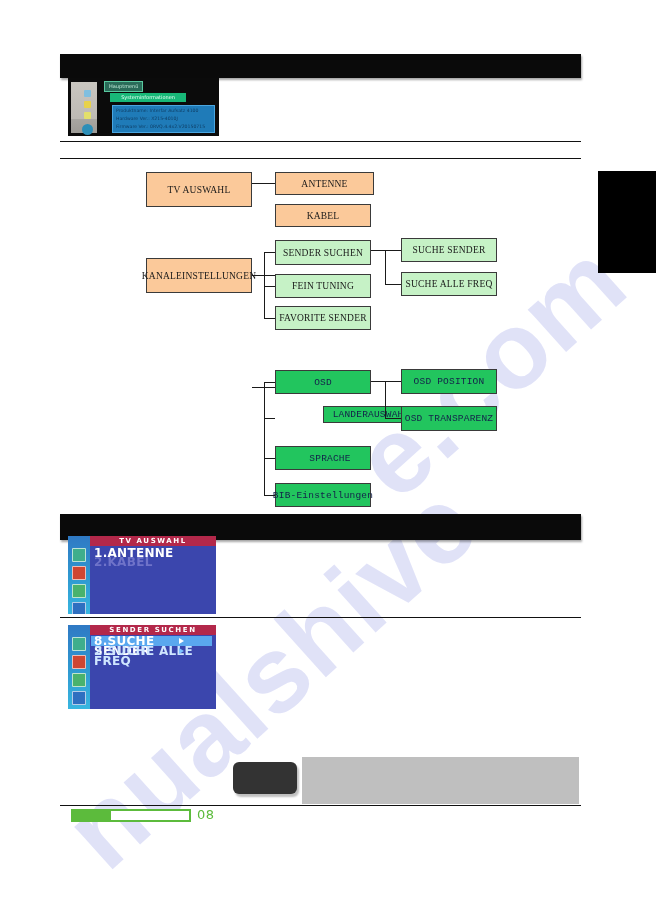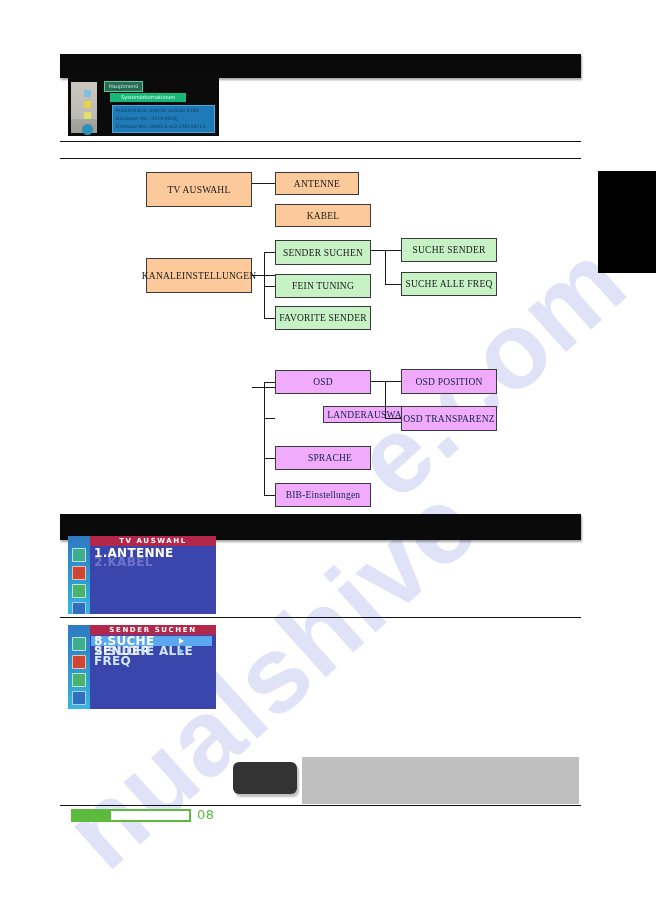--- a/index.html
+++ b/index.html
@@ -146,21 +146,21 @@
     justify-content: center;
     font-family: "Liberation Serif", serif;
     font-size: 9.5px;
     letter-spacing: .2px;
     text-align: center;
     color: #1a1a1a;
     white-space: nowrap;
   }
   .node.orange { background: #fbc99a; }
   .node.green  { background: #c6f2c6; }
-  .node.blue   { background: #f0abfc; color:#14214a; }
+  .node.blue   { background: #22c55e; color:#14214a;font-family:Liberation Mono, monospace; }
 
   .line { position: absolute; background: #1a1a1a; }
   .line.h { height: 1px; }
   .line.v { width: 1px; }
 
   
   .osd {
     position: absolute;
     background: #3b46ad;
     overflow: hidden;
@@ -292,21 +292,21 @@
   </div>
 
   <div class="hr hr-1"></div>
   <div class="hr hr-2"></div>
 
   <div class="edge-tab"></div>
 
   <div id="flow">
 
     <div class="node orange" style="left:146px; top:172px; width:106px; height:35px;">TV AUSWAHL</div>
-    <div class="node orange" style="left:275px; top:172px; width:84px; height:23px;">ANTENNE</div>
+    <div class="node orange" style="left:275px; top:172px; width:99px; height:23px;">ANTENNE</div>
     <div class="node orange" style="left:275px; top:204px; width:96px; height:23px;">KABEL</div>
     <div class="line h" style="left:252px; top:183px; width:23px;"></div>
 
     <div class="node orange" style="left:146px; top:258px; width:106px; height:35px;">KANALEINSTELLUNGEN</div>
 
     <div class="node green" style="left:275px; top:240px; width:96px; height:25px;">SENDER SUCHEN</div>
     <div class="node green" style="left:275px; top:274px; width:96px; height:24px;">FEIN TUNING</div>
     <div class="node green" style="left:275px; top:306px; width:96px; height:24px;">FAVORITE SENDER</div>
 
     <div class="line v" style="left:264px; top:252px; height:66px;"></div>

